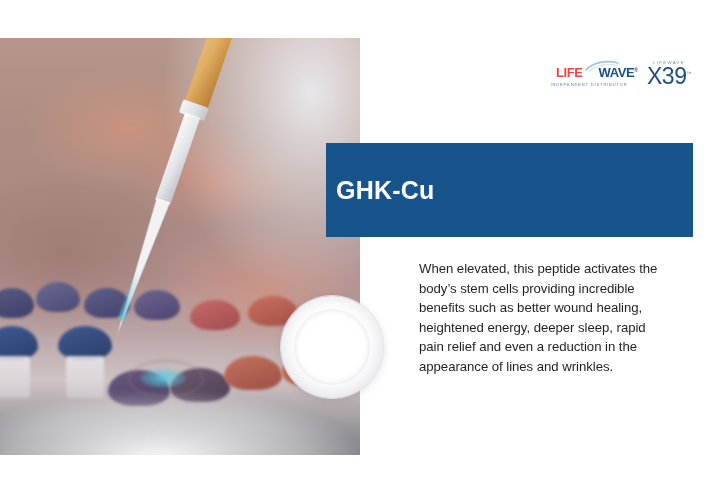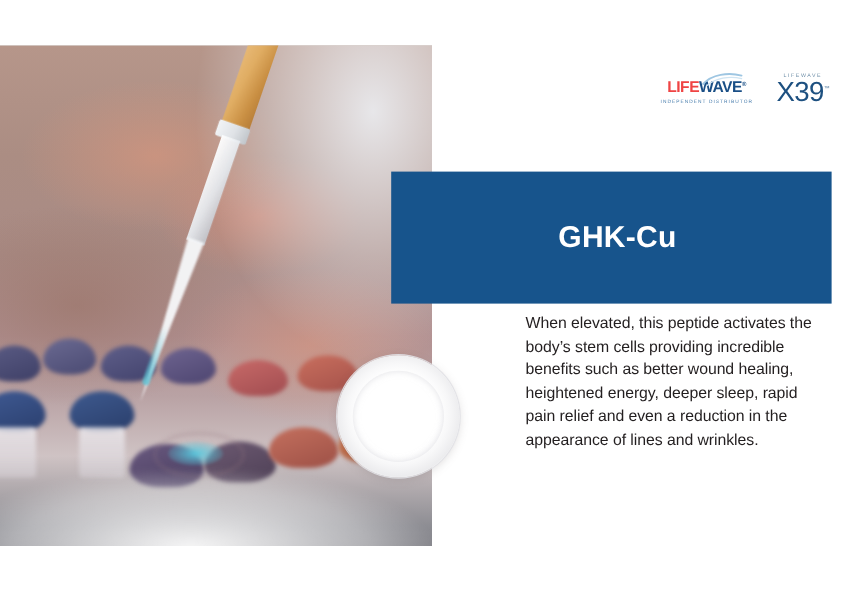--- a/index.html
+++ b/index.html
@@ -199,21 +199,21 @@
     height: 12px;
   }
   .lw-word {
     font-size: 13px;
     font-weight: 700;
     letter-spacing: -0.4px;
     line-height: 1;
     white-space: nowrap;
   }
   .lw-life { color: #ef4444; }
-  .lw-wave { color: #1a4f86; }
+  .lw-wave { color: #1a4f86; margin-left: 16px; }
   .lw-reg {
     font-size: 5px;
     vertical-align: super;
     color: #1a4f86;
   }
   .lw-tag {
     margin-top: 4px;
     font-size: 3.4px;
     letter-spacing: 0.75px;
     color: #4b7fae;
@@ -245,38 +245,38 @@
     vertical-align: super;
     color: #5d82a4;
   }
 
   
   .title-banner {
     position: absolute;
     left: 326px;
     top: 143px;
     width: 367px;
-    height: 110px;
+    height: 94px;
     background: #17548c;
     display: flex;
     align-items: center;
-    justify-content: center;
+    justify-content: flex-start;
   }
   .title-text {
     color: #ffffff;
     font-size: 25px;
     font-weight: 700;
     letter-spacing: 0.2px;
     margin-left: 10px;
   }
 
   
   .body-copy {
     position: absolute;
-    left: 438px;
+    left: 419px;
     top: 259px;
     width: 250px;
     color: #231f20;
     font-size: 13.2px;
     line-height: 19.6px;
     letter-spacing: -0.05px;
   }
 </style>
 </head>
 <body>

